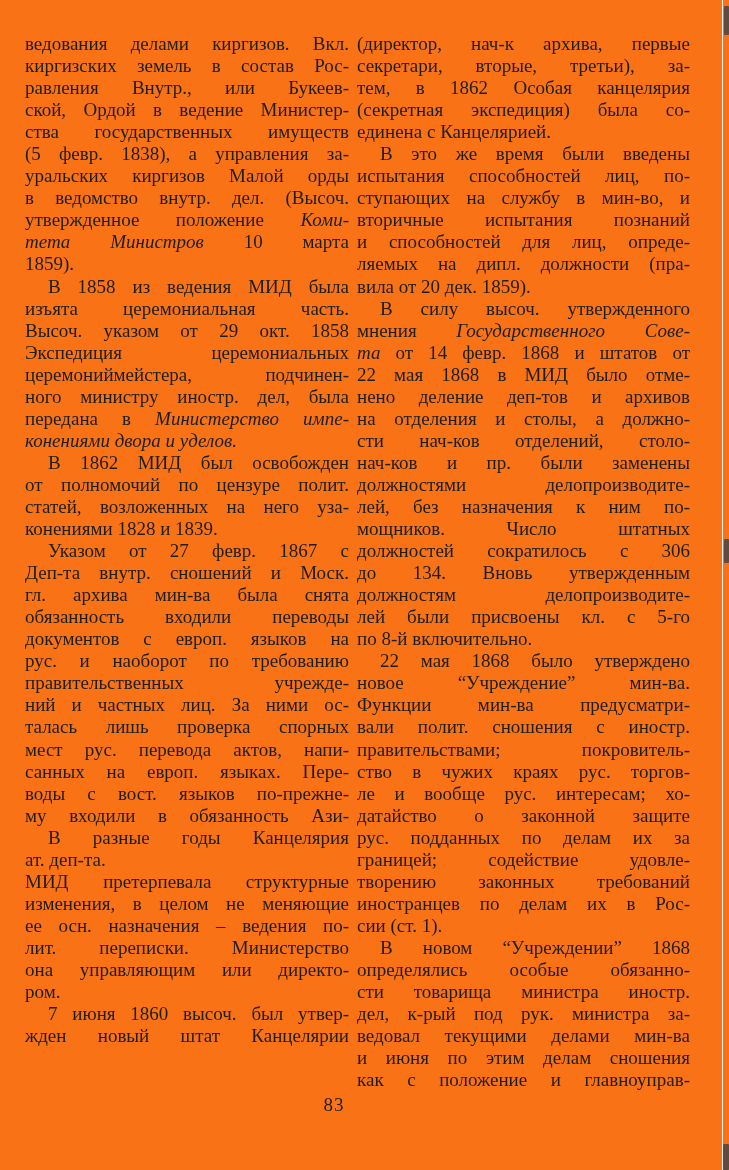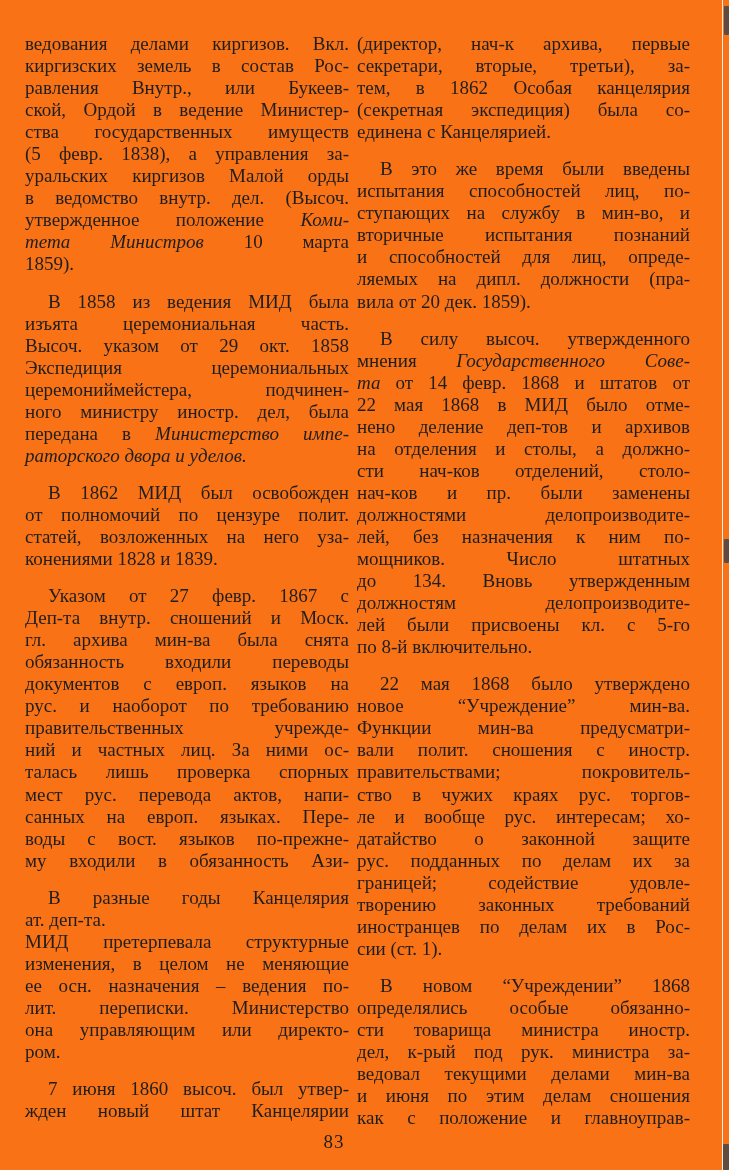--- a/index.html
+++ b/index.html
@@ -20,25 +20,25 @@
     line-height: 22.05px;
   }
   .col-left  { left: 25px;  width: 324px; }
   .col-right { left: 357px; width: 333px; }
   .line {
     text-align: justify;
     text-align-last: justify;
     text-justify: inter-word;
   }
   .line.endline { text-align-last: left; }
-  .line.indent  { text-indent: 23px; margin-top: 15px; }
+  .line.indent  { text-indent: 23px; }
   .it { font-style: italic; }
   .page-number {
     position: absolute;
-    top: 1131px;
+    top: 1094px;
     left: 300px;
     width: 68px;
     text-align: center;
     font-size: 19px;
     letter-spacing: 1px;
   }
   .edge-shadow {
     position: absolute;
     right: 6px;
     top: 0;
@@ -73,21 +73,21 @@
       <div class="line"><span>утвержденное положение </span><span class="it">Коми-</span></div>
       <div class="line"><span class="it">тета Министров</span><span> 10 марта</span></div>
       <div class="line endline"><span>1859).</span></div>
       <div class="line indent"><span>В 1858 из ведения МИД была</span></div>
       <div class="line"><span>изъята церемониальная часть.</span></div>
       <div class="line"><span>Высоч. указом от 29 окт. 1858</span></div>
       <div class="line"><span>Экспедиция церемониальных</span></div>
       <div class="line"><span>церемониймейстера, подчинен-</span></div>
       <div class="line"><span>ного министру иностр. дел, была</span></div>
       <div class="line"><span>передана в </span><span class="it">Министерство импе-</span></div>
-      <div class="line endline"><span class="it">раторского двора и уделов.</span></div>
+      <div class="line endline"><span class="it">конениями двора и уделов.</span></div>
       <div class="line indent"><span>В 1862 МИД был освобожден</span></div>
       <div class="line"><span>от полномочий по цензуре полит.</span></div>
       <div class="line"><span>статей, возложенных на него уза-</span></div>
       <div class="line endline"><span>конениями 1828 и 1839.</span></div>
       <div class="line indent"><span>Указом от 27 февр. 1867 с</span></div>
       <div class="line"><span>Деп-та внутр. сношений и Моск.</span></div>
       <div class="line"><span>гл. архива мин-ва была снята</span></div>
       <div class="line"><span>обязанность входили переводы</span></div>
       <div class="line"><span>документов с европ. языков на</span></div>
       <div class="line"><span>рус. и наоборот по требованию</span></div>
@@ -126,20 +126,21 @@
       <div class="line"><span>мнения </span><span class="it">Государственного Сове-</span></div>
       <div class="line"><span class="it">та</span><span> от 14 февр. 1868 и штатов от</span></div>
       <div class="line"><span>22 мая 1868 в МИД было отме-</span></div>
       <div class="line"><span>нено деление деп-тов и архивов</span></div>
       <div class="line"><span>на отделения и столы, а должно-</span></div>
       <div class="line"><span>сти нач-ков отделений, столо-</span></div>
       <div class="line"><span>нач-ков и пр. были заменены</span></div>
       <div class="line"><span>должностями делопроизводите-</span></div>
       <div class="line"><span>лей, без назначения к ним по-</span></div>
       <div class="line"><span>мощников. Число штатных</span></div>
+      <div class="line"><span>должностей сократилось с 306</span></div>
       <div class="line"><span>до 134. Вновь утвержденным</span></div>
       <div class="line"><span>должностям делопроизводите-</span></div>
       <div class="line"><span>лей были присвоены кл. с 5-го</span></div>
       <div class="line endline"><span>по 8-й включительно.</span></div>
       <div class="line indent"><span>22 мая 1868 было утверждено</span></div>
       <div class="line"><span>новое “Учреждение” мин-ва.</span></div>
       <div class="line"><span>Функции мин-ва предусматри-</span></div>
       <div class="line"><span>вали полит. сношения с иностр.</span></div>
       <div class="line"><span>правительствами; покровитель-</span></div>
       <div class="line"><span>ство в чужих краях рус. торгов-</span></div>

